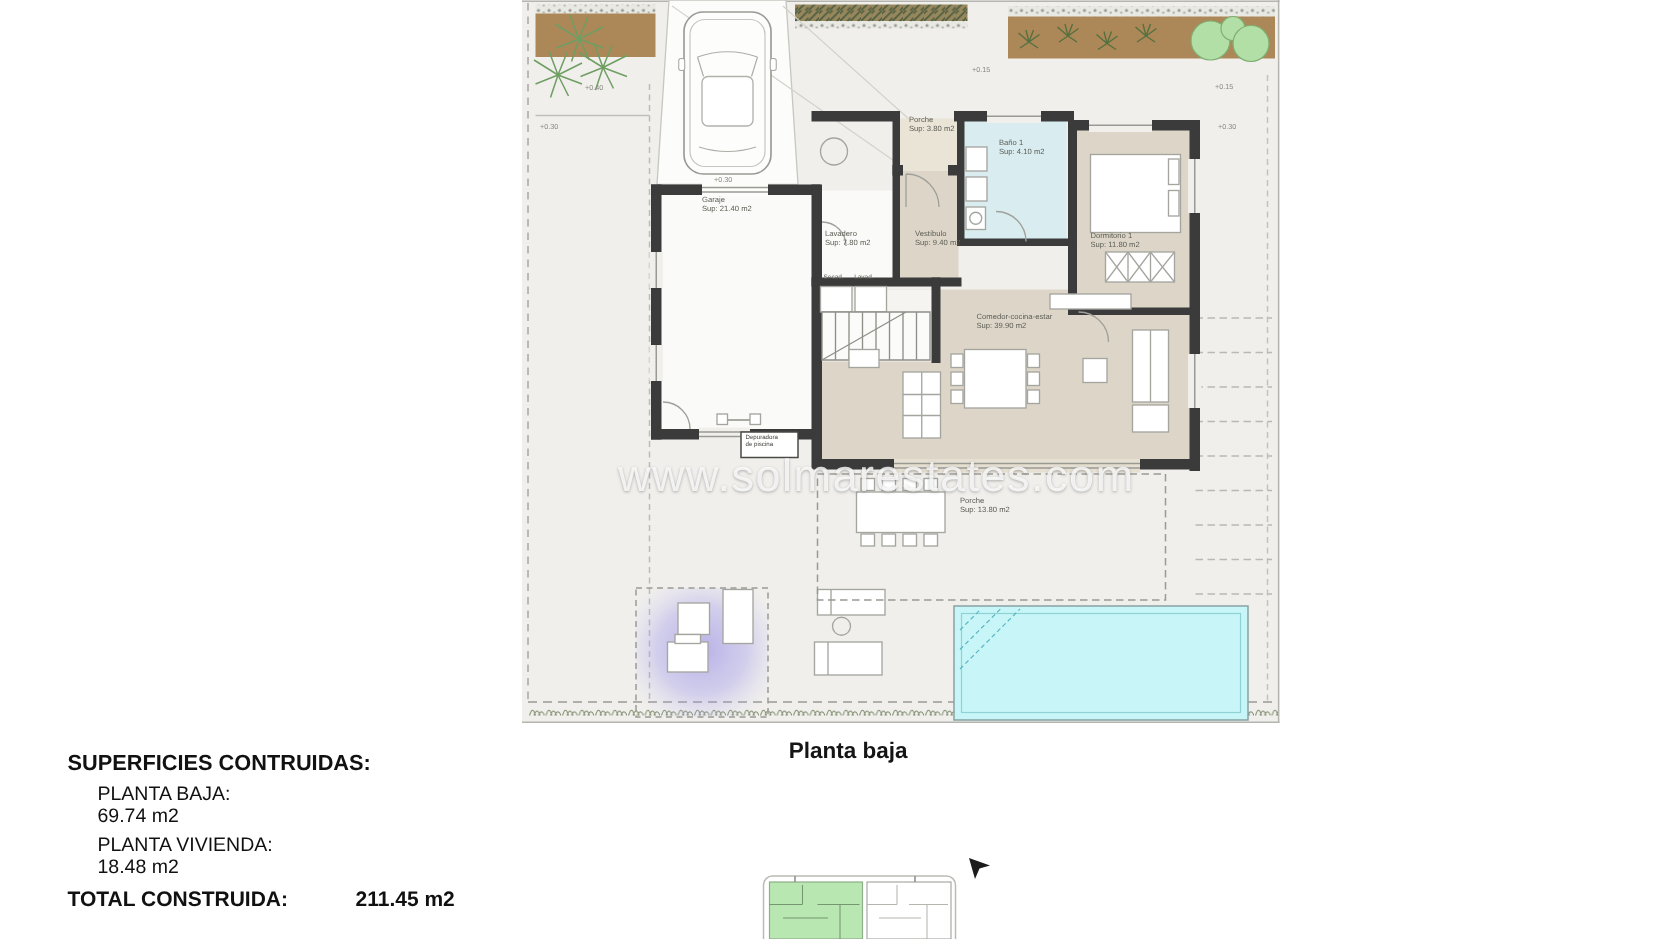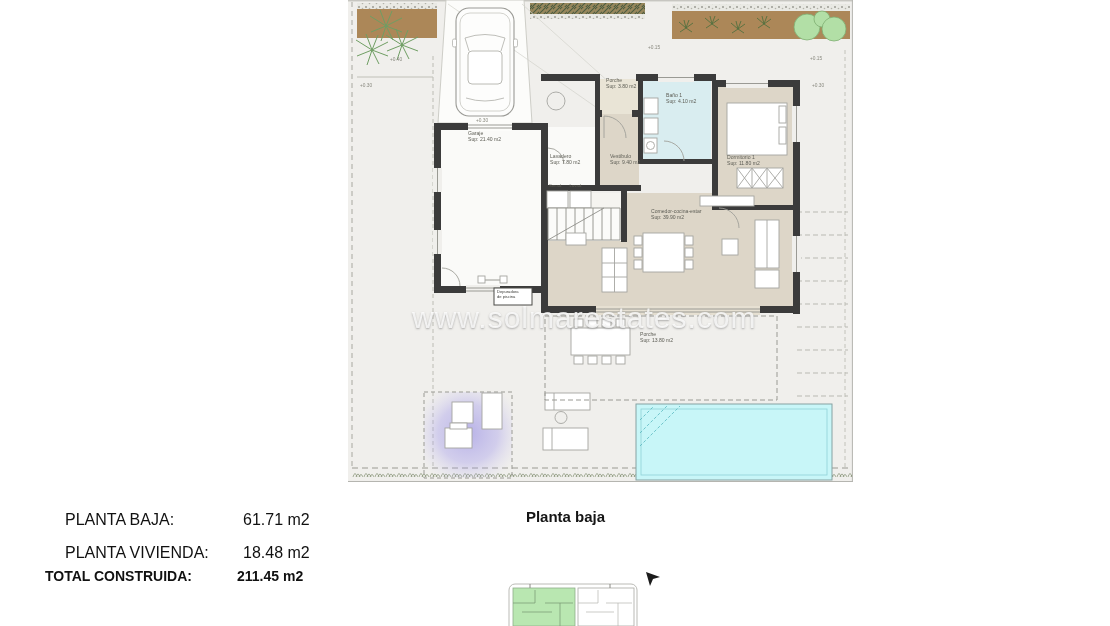--- a/index.html
+++ b/index.html
@@ -18,26 +18,26 @@
   .pair { position:absolute; font-size:6px; color:#5d5d55; transform:scale(0.72);
           transform-origin:0 0; white-space:nowrap; z-index:6; }
   .pair span { margin-right:8px; }
 
   .watermark { position:absolute; left:412px; top:301px; width:390px; z-index:8;
                font-size:30px; font-weight:normal; letter-spacing:1px;
                color:rgba(255,255,255,0.80); text-shadow:0 1px 2px rgba(105,105,105,0.5);
                white-space:nowrap; }
 
   .caption { position:absolute; left:468px; top:492px; width:195px; text-align:center;
-             font-size:15px; font-weight:bold; color:#151515; z-index:8;margin-top:16px; }
+             font-size:15px; font-weight:bold; color:#151515; z-index:8; }
 
   .title-block { position:absolute; left:45px; top:496px; width:310px; color:#111; z-index:8; }
   .tb-title { font-size:21px; font-weight:bold; letter-spacing:0.2px; }
   .tb-sub   { font-size:14.5px; font-weight:bold; margin-top:5px; }
-  .tb-row   { display:flex; font-size:16px; margin:15px 0 0 20px; }
+  .tb-row   { display:flex; font-size:13px; margin:4px 0 0 20px;flex-direction:column; }
   .tb-row .l { width:178px; }
   .tb-total { display:flex; font-size:14px; font-weight:bold; margin-top:6px; }
   .tb-total .l { width:192px; }
 </style>
 </head>
 <body>
 
 <div class="canvas">
 
 <svg class="plan" width="1110" height="626" viewBox="0 0 1110 626">
@@ -361,23 +361,24 @@
 <div class="lvl" style="left:476px; top:118px;">+0.30</div>
 <div class="lvl" style="left:648px; top:45px;">+0.15</div>
 <div class="lvl" style="left:810px; top:56px;">+0.15</div>
 <div class="lvl" style="left:812px; top:83px;">+0.30</div>
 
 <div class="watermark">www.solmarestates.com</div>
 
 <div class="caption">Planta baja</div>
 
 <div class="title-block">
+  <div class="tb-sub">SUPERFICIES CONTRUIDAS:</div>
   <div class="tb-row">
     <span class="l">PLANTA BAJA:</span>
-    <span class="v">61.71 m2</span>
+    <span class="v">69.74 m2</span>
   </div>
   <div class="tb-row">
     <span class="l">PLANTA VIVIENDA:</span>
     <span class="v">18.48 m2</span>
   </div>
   <div class="tb-total">
     <span class="l">TOTAL CONSTRUIDA:</span>
     <span class="v">211.45 m2</span>
   </div>
 </div>

